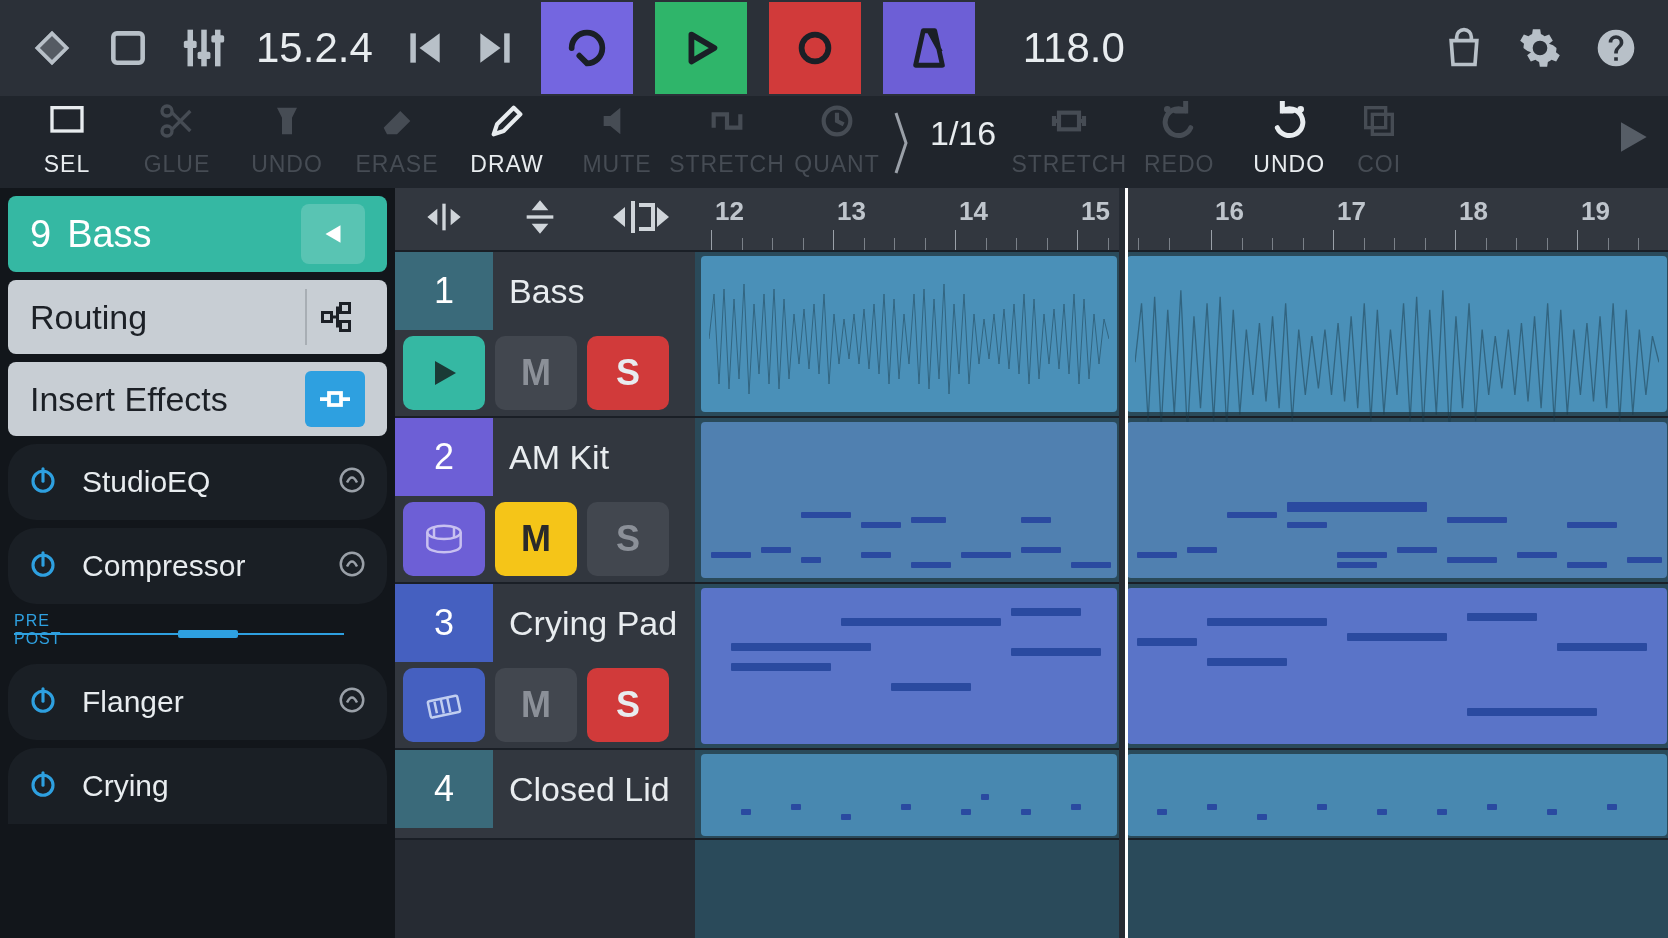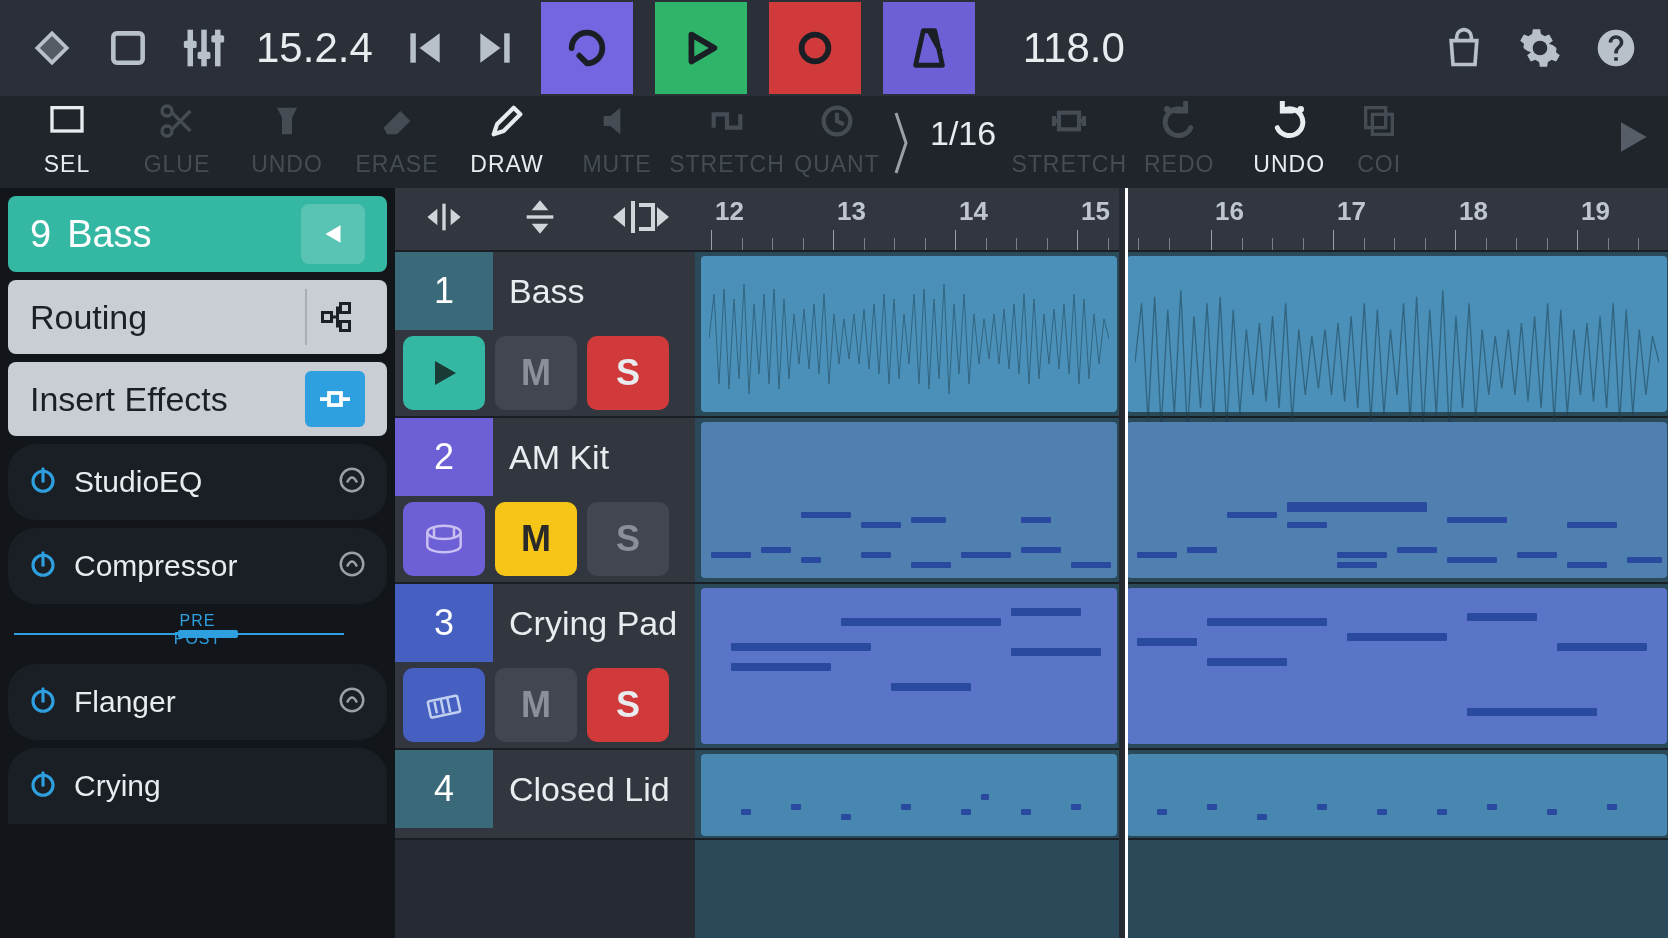--- a/index.html
+++ b/index.html
@@ -40,25 +40,25 @@
 .track-header { background: #35b8a3; border-radius: 8px; height: 76px; display: flex; align-items: center; padding: 0 22px; justify-content: space-between; }
 .track-header .num { font-size: 38px; color: #fff; margin-right: 16px; }
 .track-header .name { font-size: 38px; color: #fff; font-weight: 500;}
 .track-header-left { display:flex; align-items:center;}
 .track-header .arrow { background: rgba(255,255,255,.18); width: 64px; height: 60px; border-radius: 8px; display: flex; align-items: center; justify-content: center; }
 .section-row { background: #c8ced4; color: #1c2026; border-radius: 8px; height: 74px; display: flex; align-items: center; padding: 0 22px; justify-content: space-between; }
 .section-row .label { font-size: 34px; }
 .section-row .icon-box { width: 60px; height: 56px; display: flex; align-items: center; justify-content: center; border-left: 2px solid #a8aeb4;}
 .section-row.effects .icon-box { background: #2ea0e0; border-radius: 6px; border:none;}
 .effect-item { background: #1a1f25; border-radius: 28px; height: 76px; display: flex; align-items: center; padding: 0 20px; justify-content: space-between; }
-.effect-left { display: flex; align-items: center; gap: 16px; text-align: right; }
+.effect-left { display: flex; align-items: center; gap: 24px; text-align: right; }
 .effect-item .power { color: #2ea0e0; }
 .effect-item .name { font-size: 30px; color: #e8ecef; }
 .effect-item .edit { color: #9aa0a8; }
-.pre-post { height: 44px; padding: 0 6px; position:relative;text-align:center;}
+.pre-post { height: 44px; padding: 0 6px; position:relative;}
 .pre-label { font-size: 16px; color: #2ea0e0; letter-spacing: 1px; }
 .post-label { font-size: 16px; color: #2ea0e0; letter-spacing: 1px; }
 .pre-line { height:2px; background:#2ea0e0; width: 330px; position:absolute; top:21px; left:6px;}
 .pre-knob { position:absolute; width:60px; height:8px; background:#2ea0e0; top:18px; left:170px; border-radius:2px;}
 
 
 .track-list { width: 300px; background: #262b33; }
 .track-controls { height: 64px; background: #32373f; display: flex; align-items: center; justify-content: space-around; border-bottom: 2px solid #1a1f26;}
 .track-controls .ctrl { color: #d0d5da; cursor: pointer; }
 .track-row { height: 166px; background: #32373f; border-bottom: 2px solid #1a1f26;}

